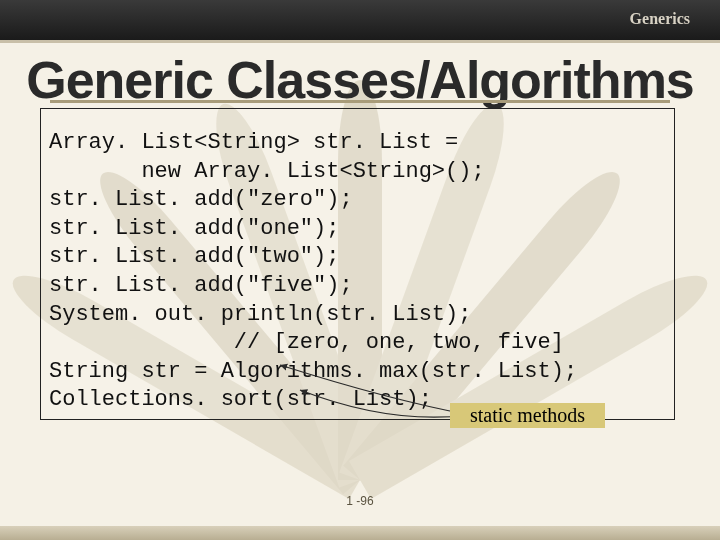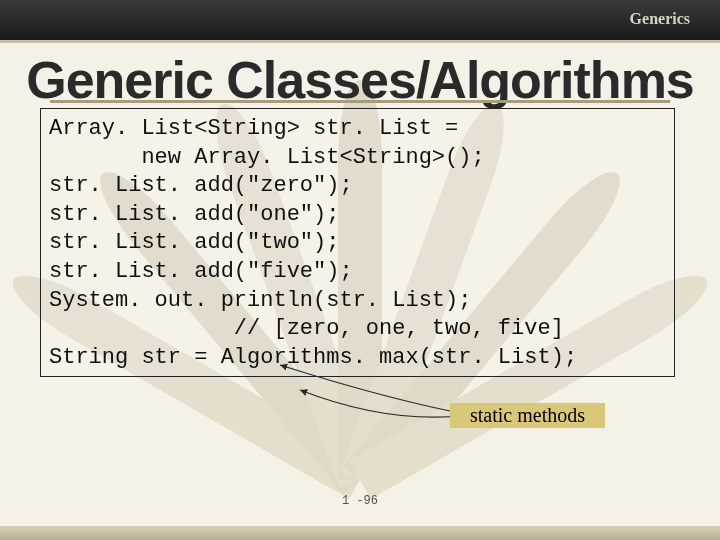--- a/index.html
+++ b/index.html
@@ -50,21 +50,21 @@
     height: 3px;
     background: #a89c7a;
   }
   .code-box {
     position: absolute;
     top: 108px;
     left: 40px;
     right: 45px;
     border: 1px solid #222;
     background: rgba(255,255,255,0.1);
-    padding: 6px 8px 4px 8px;
+    padding: 20px 8px 4px 8px;
     font-family: Consolas, 'Courier New', monospace;
     font-size: 22px;
     line-height: 1.3;
     color: #111;
   }
   .code-line { white-space: pre; }
   .fan {
     position: absolute;
     left: 50%;
     bottom: 60px;
@@ -107,21 +107,21 @@
     width: 360px;
     height: 80px;
     pointer-events: none;
   }
   .slide-number {
     position: absolute;
     bottom: 32px;
     left: 50%;
     transform: translateX(-50%);
     font-size: 12px;
-    font-family: Liberation Mono, monospace;
+    font-family: Liberation Sans, sans-serif;
     color: #5a5340;
   }
   .bottom-band {
     position: absolute;
     bottom: 0; left: 0; right: 0;
     height: 14px;
     background: linear-gradient(to bottom, #d8d0ba 0%, #b8ae92 100%);
   }
 </style>
 </head>
@@ -147,20 +147,21 @@
 <div class="code-box">
   <div class="code-line">Array. List&lt;String&gt; str. List =</div>
   <div class="code-line">       new Array. List&lt;String&gt;();</div>
   <div class="code-line">str. List. add("zero");</div>
   <div class="code-line">str. List. add("one");</div>
   <div class="code-line">str. List. add("two");</div>
   <div class="code-line">str. List. add("five");</div>
   <div class="code-line">System. out. println(str. List);</div>
   <div class="code-line">              // [zero, one, two, five]</div>
   <div class="code-line">String str = Algorithms. max(str. List);</div>
+  <div class="code-line">Collections. sort(str. List);</div>
 </div>
 
 <svg class="arrows">
   <defs>
     <marker id="ah" markerWidth="8" markerHeight="8" refX="6" refY="3" orient="auto">
       <path d="M0,0 L6,3 L0,6 Z" fill="#2a2a2a"></path>
     </marker>
   </defs>
   <path d="M 310 55 Q 230 65 140 30" stroke="#2a2a2a" stroke-width="1.2" fill="none" marker-end="url(#ah)"></path>
   <path d="M 310 55 Q 230 40 120 5" stroke="#2a2a2a" stroke-width="1.2" fill="none" marker-end="url(#ah)"></path>

